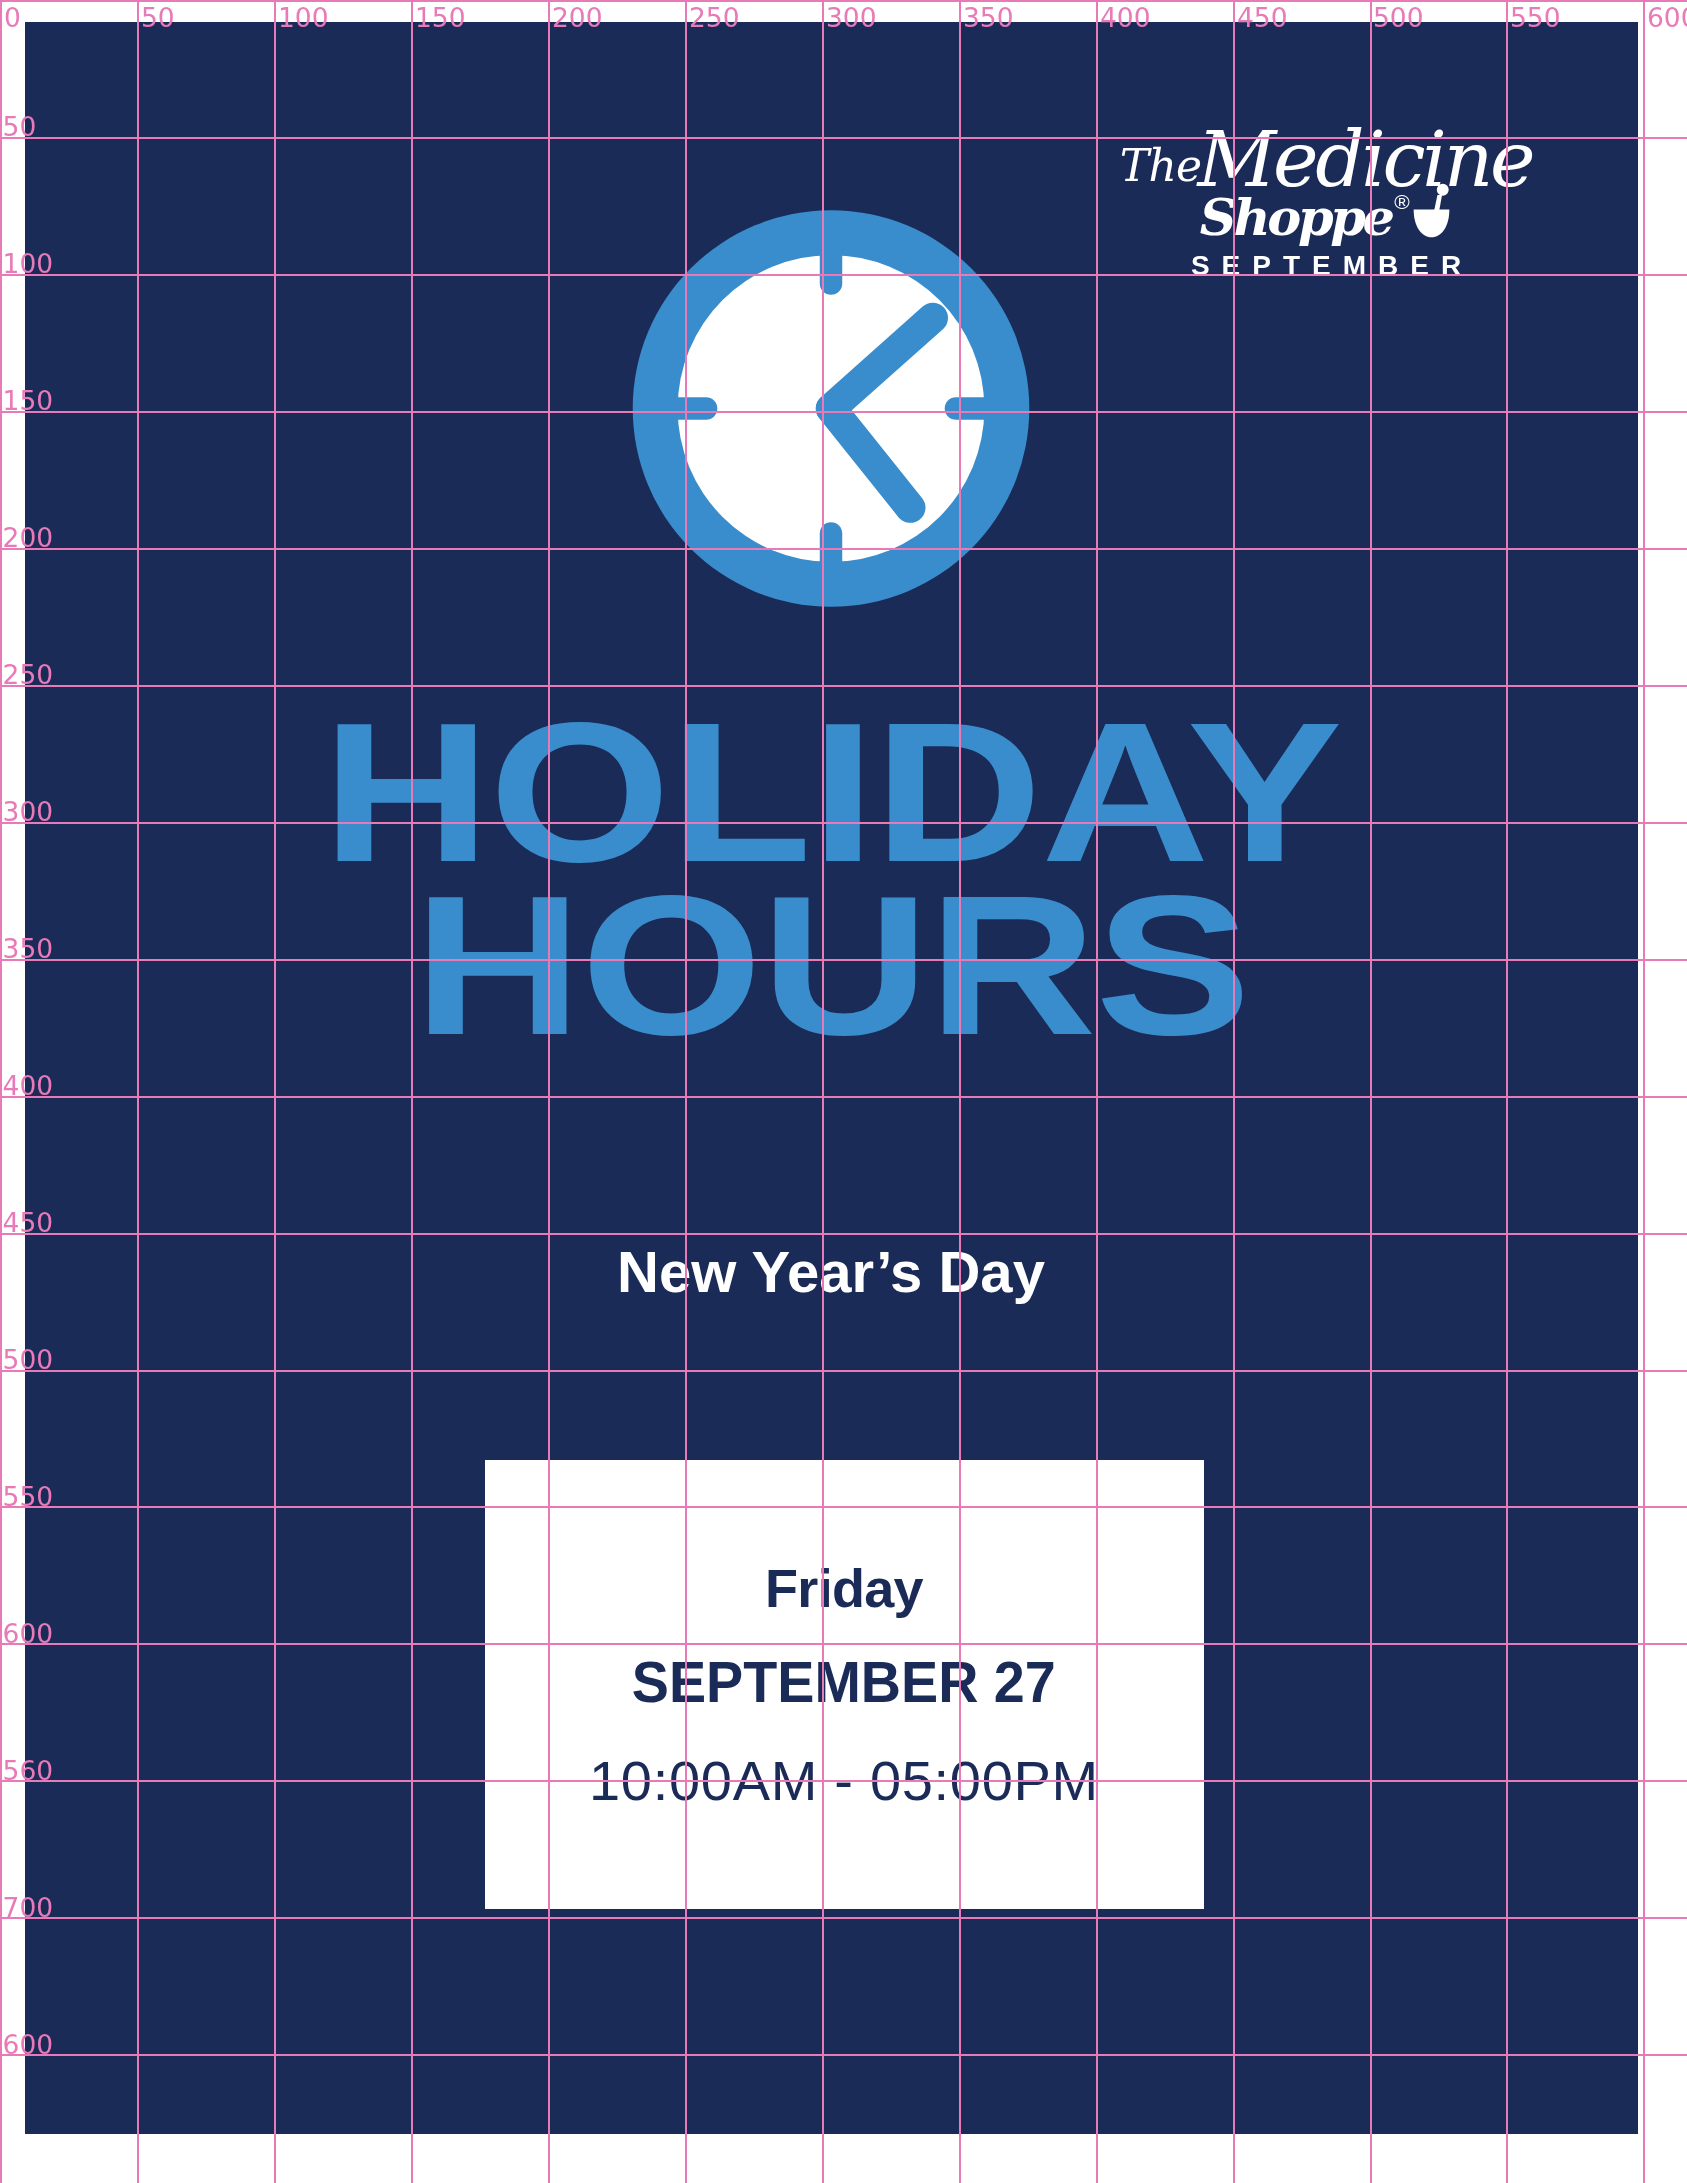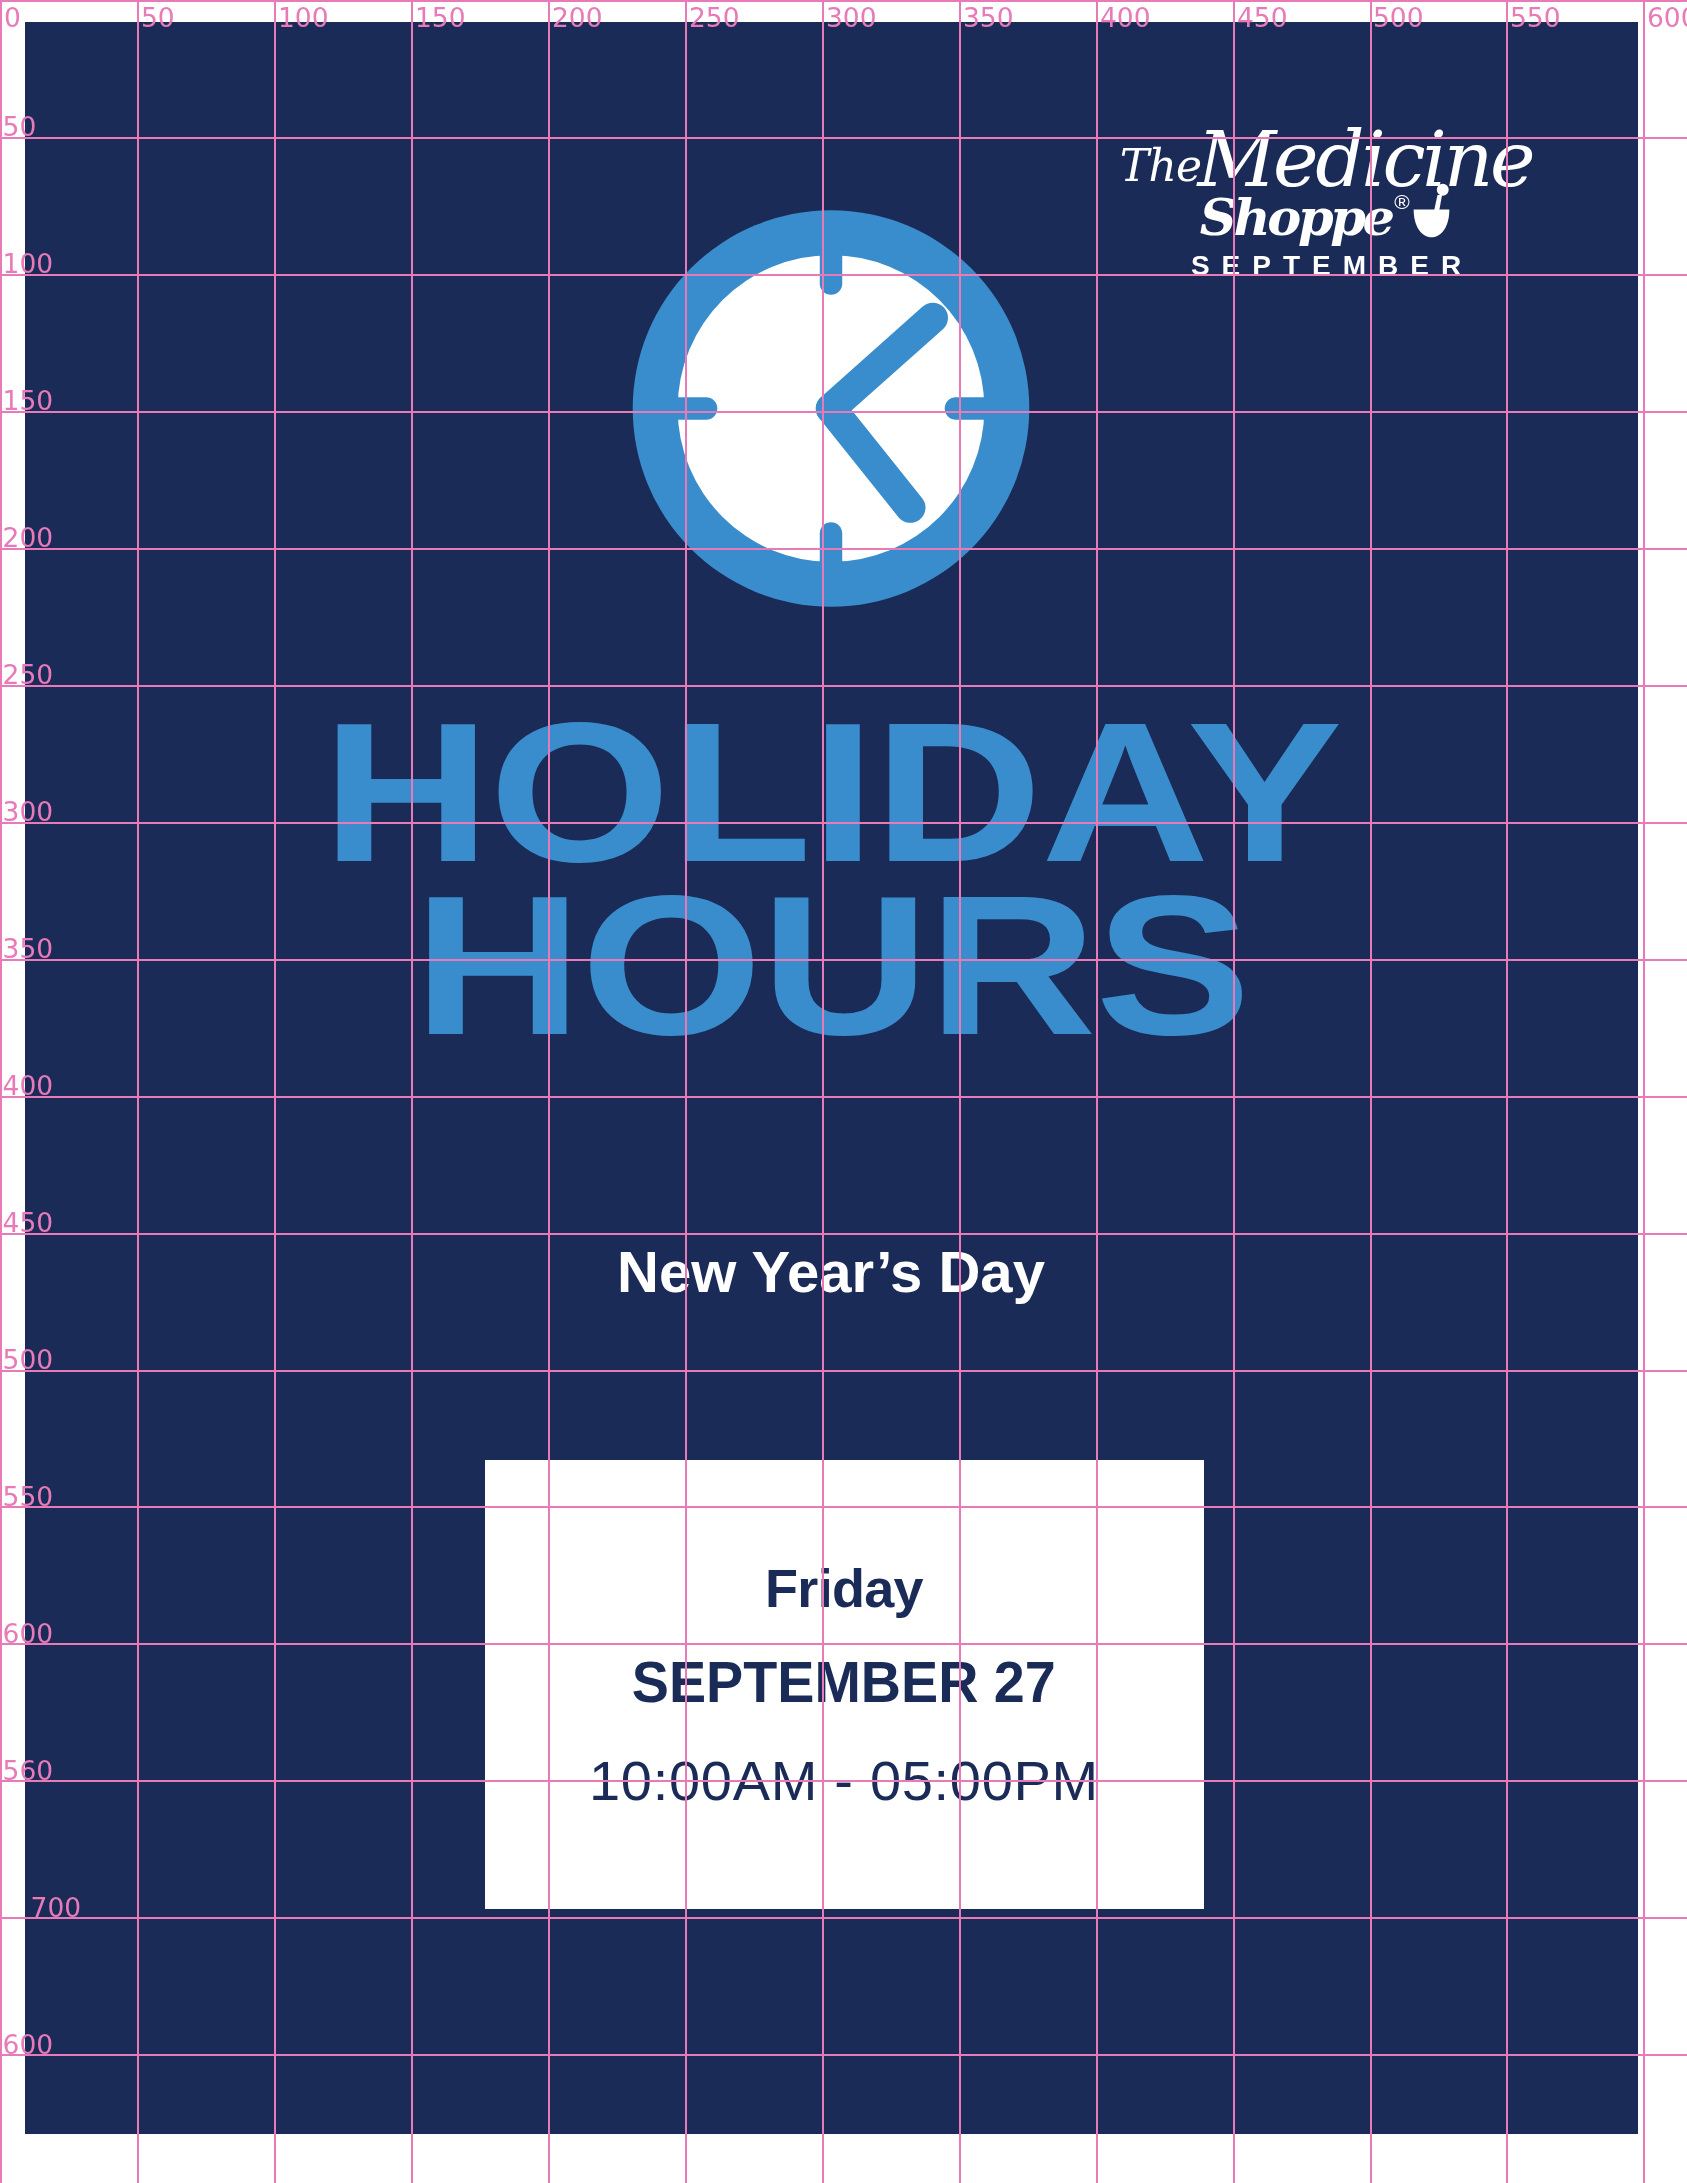--- a/index.html
+++ b/index.html
@@ -334,19 +334,19 @@
       <div class="grid-label grid-label-y" style="top: 1210px;">450</div>
       <div class="grid-line-h" style="top: 1370px;"></div>
       <div class="grid-label grid-label-y" style="top: 1347px;">500</div>
       <div class="grid-line-h" style="top: 1506px;"></div>
       <div class="grid-label grid-label-y" style="top: 1484px;">550</div>
       <div class="grid-line-h" style="top: 1643px;"></div>
       <div class="grid-label grid-label-y" style="top: 1621px;">600</div>
       <div class="grid-line-h" style="top: 1780px;"></div>
       <div class="grid-label grid-label-y" style="top: 1758px;">560</div>
       <div class="grid-line-h" style="top: 1917px;"></div>
-      <div class="grid-label grid-label-y" style="top: 1895px; padding-left: 28px;">700</div>
+      <div class="grid-label grid-label-y" style="top: 1895px;">700</div>
       <div class="grid-line-h" style="top: 2054px;"></div>
       <div class="grid-label grid-label-y" style="top: 2032px;">600</div>
     </div>
 
 </div>
 
 
 </body></html>

